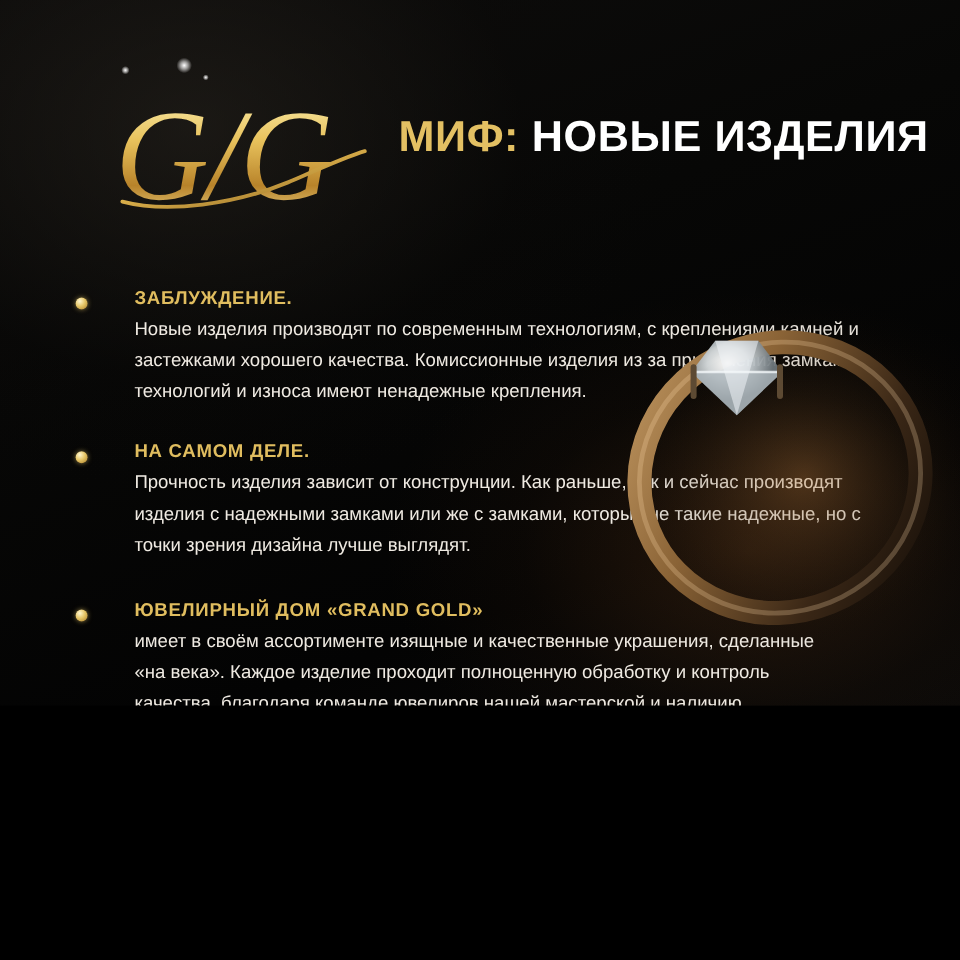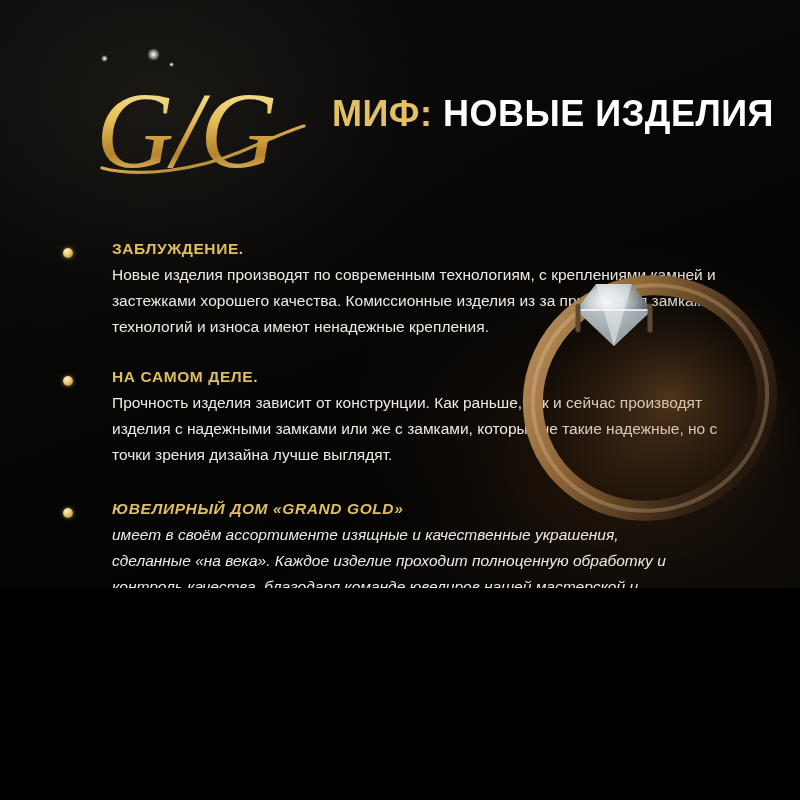--- a/index.html
+++ b/index.html
@@ -182,21 +182,21 @@
       <div class="block-head">ЗАБЛУЖДЕНИЕ.</div>
       <div class="block-body">Новые изделия производят по современным технологиям, с креплениями камней и застежками хорошего качества. Комиссионные изделия из за применения замками технологий и износа имеют ненадежные крепления.</div>
     </div>
 
     <div class="block" style="margin-top:16px;">
       <span class="bullet"></span>
       <div class="block-head">НА САМОМ ДЕЛЕ.</div>
       <div class="block-body">Прочность изделия зависит от конструнции. Как раньше, так и сейчас производят изделия с надежными замками или же с замками, которые не такие надежные, но с точки зрения дизайна лучше выглядят.</div>
     </div>
 
-    <div class="block" style="margin-top:30px;padding-right:110px;font-style:italic;">
+    <div class="block" style="margin-top:30px;padding-right:110px;">
       <span class="bullet"></span>
       <div class="block-head">ЮВЕЛИРНЫЙ ДОМ «GRAND GOLD»</div>
       <div class="block-body">имеет в своём ассортименте изящные и качественные украшения, сделанные «на века». Каждое изделие проходит полноценную обработку и контроль качества, благодаря команде ювелиров нашей мастерской и наличию лаборатории.</div>
     </div>
 
   </div>
 
   <div class="ring-wrap">
     <svg width="320" height="300" viewBox="0 0 320 300" xmlns="http://www.w3.org/2000/svg">
       <defs>

